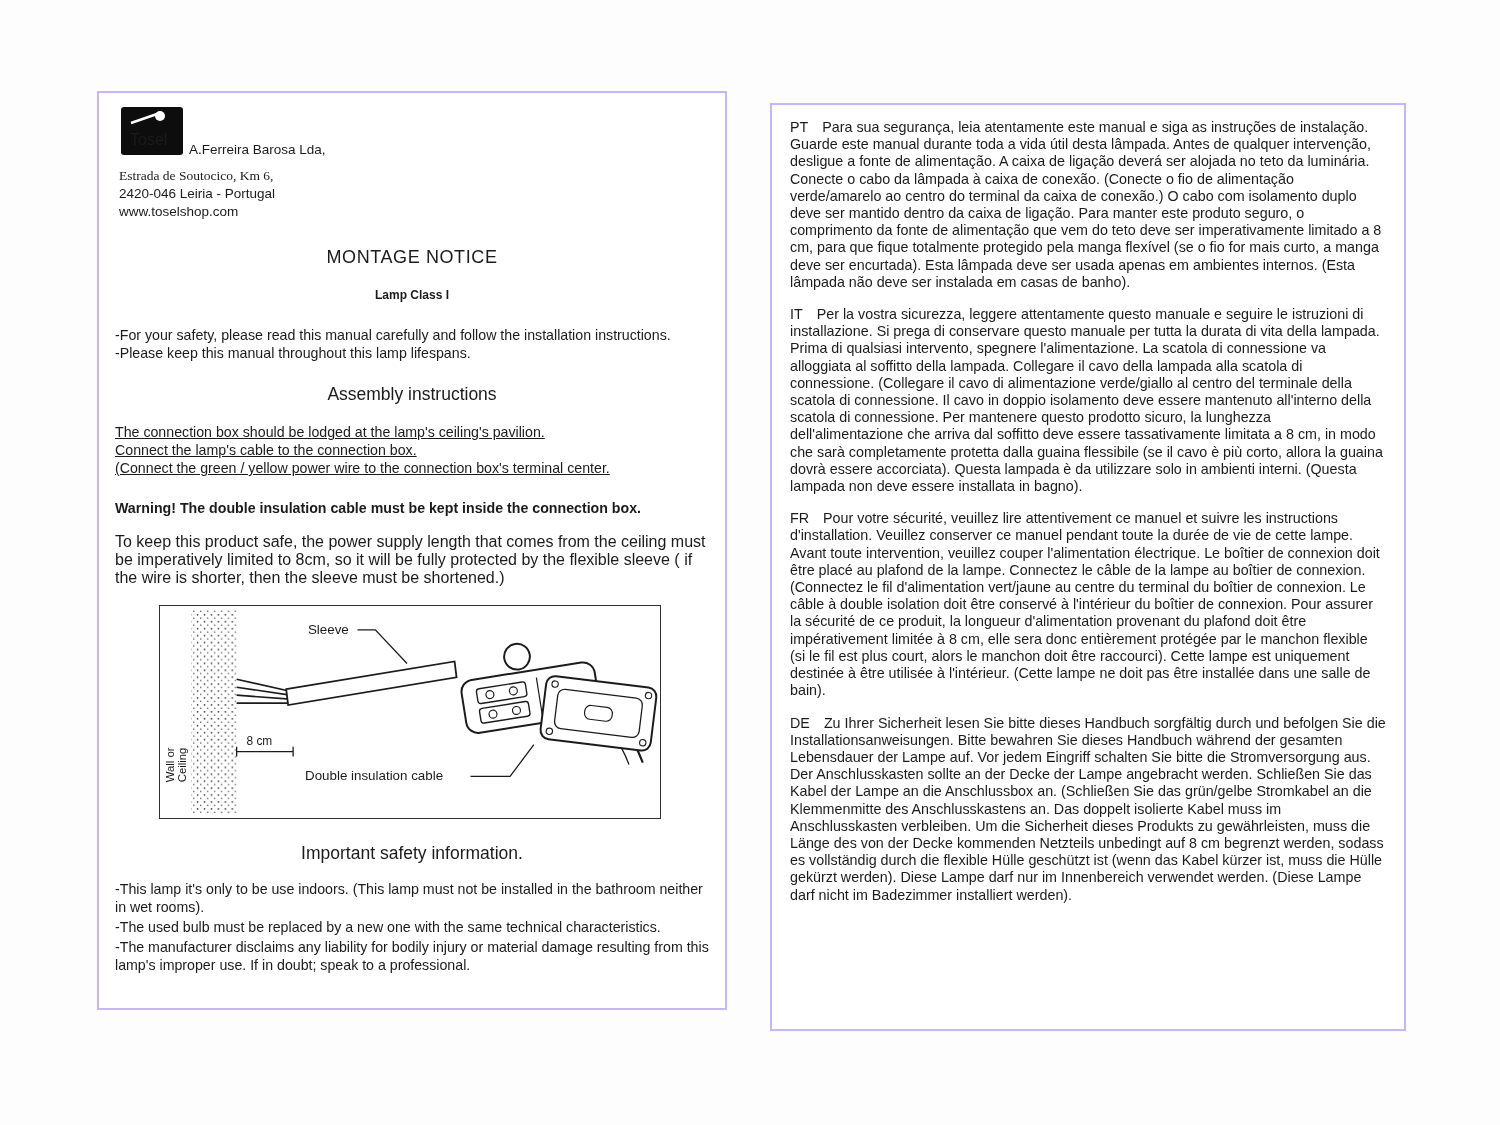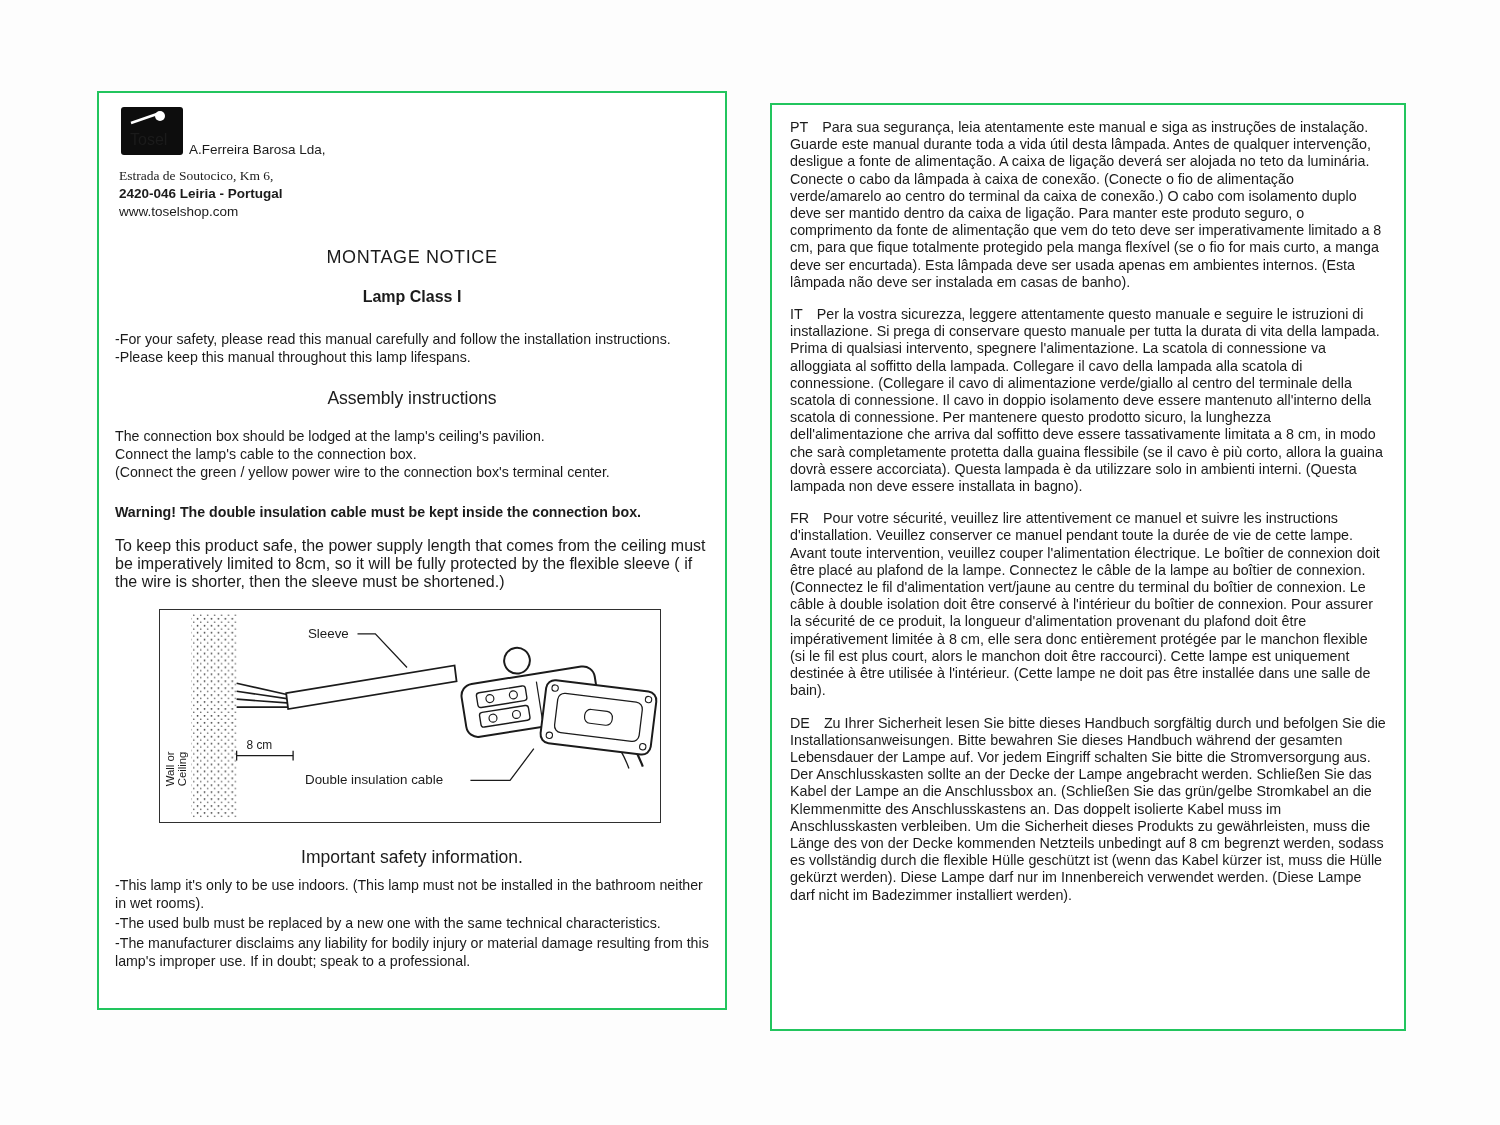--- a/index.html
+++ b/index.html
@@ -8,63 +8,63 @@
     width: 1500px; height: 1125px;
     background: #fdfdfd;
     font-family: "Liberation Sans", sans-serif;
     color: #1b1b1b;
     position: relative;
     overflow: hidden;
   }
   .panel {
     position: absolute;
     background: #ffffff;
-    border: 2px solid #22c55e;
+    border: 2px solid #c4b5fd;
     overflow: hidden;
   }
   #left-panel  { left: 97px;  top: 91px; width: 630px; height: 919px; padding: 8px 16px 10px 16px; }
   #right-panel { left: 770px; top: 103px; width: 636px; height: 928px; padding: 14px 18px; }
 
   
   .brand-header { position: relative; height: 118px; }
   .logo-box {
     position: absolute; left: 6px; top: 6px;
     width: 62px; height: 48px;
     background: #0d0d0d;
     border-radius: 3px;
   }
   .addr { font-size: 13.5px; line-height: 18px; position: absolute; }
   .addr-1 { left: 74px; top: 40px; }
   .addr-2 { left: 4px;  top: 66px; font-family: Liberation Serif, serif; }
-  .addr-3 { left: 4px;  top: 84px; font-weight: bold; }
+  .addr-3 { left: 4px;  top: 84px; }
   .addr-4 { left: 4px;  top: 102px; text-align: right; }
 
   
   .doc-title {
     text-align: center; font-size: 18px; letter-spacing: 0.6px;
     margin-top: 28px; font-weight: 400;
   }
   .doc-subtitle {
-    text-align: center; font-size: 16px; font-weight: 700; margin-top: 20px;
+    text-align: center; font-size: 12px; font-weight: 700; margin-top: 20px;
   }
   .block { margin-top: 24px; }
   .line { font-size: 14.2px; line-height: 18px; }
   .section-heading {
     text-align: center; font-size: 17.5px; font-weight: 400; margin-top: 22px;
   }
   .warning { font-size: 14.2px; font-weight: 700; margin-top: 18px; line-height: 18px; }
   .para { font-size: 16px; line-height: 18px; margin-top: 16px; }
 
   
   .diagram-wrap { margin: 18px 0 0 44px; }
   .diagram-frame { border: 1.5px solid #2f2f2f; width: 502px; height: 214px; background: #fff; }
   svg text { font-family: "Liberation Sans", sans-serif; fill: #1b1b1b; }
 
   
-  .safety-para { font-size: 14.2px; line-height: 18px; margin-top: 8px; }
+  .safety-para { font-size: 14.2px; line-height: 18px; margin-top: 16px; }
 
   
   .lang-section { margin-bottom: 15px; font-size: 14.3px; line-height: 17.2px; }
   .lang-code { display: inline-block; margin-right: 14px; }
 </style>
 </head>
 <body>
 
 <div class="panel" id="left-panel">
 
@@ -86,21 +86,21 @@
   <div class="doc-subtitle">Lamp Class I</div>
 
   <div class="block">
     <div class="line">-For your safety, please read this manual carefully and follow the installation instructions.</div>
     <div class="line">-Please keep this manual throughout this lamp lifespans.</div>
   </div>
 
   <div class="section-heading">Assembly instructions</div>
 
 
-  <div class="block" style="margin-top:18px;">
+  <div class="block" style="margin-top:18px;text-decoration:underline;">
     <div class="line">The connection box should be lodged at the lamp's ceiling's pavilion.</div>
     <div class="line">Connect the lamp's cable to the connection box.</div>
     <div class="line">(Connect the green / yellow power wire to the connection box's terminal center.</div>
   </div>
 
   <div class="warning" style="margin-top:22px;">Warning! The double insulation cable must be kept inside the connection box.</div>
 
   <div class="para">To keep this product safe, the power supply length that comes from the ceiling must be imperatively limited to 8cm, so it will be fully protected by the flexible sleeve ( if the wire is shorter, then the sleeve must be shortened.)</div>
 
   <div class="diagram-wrap">

